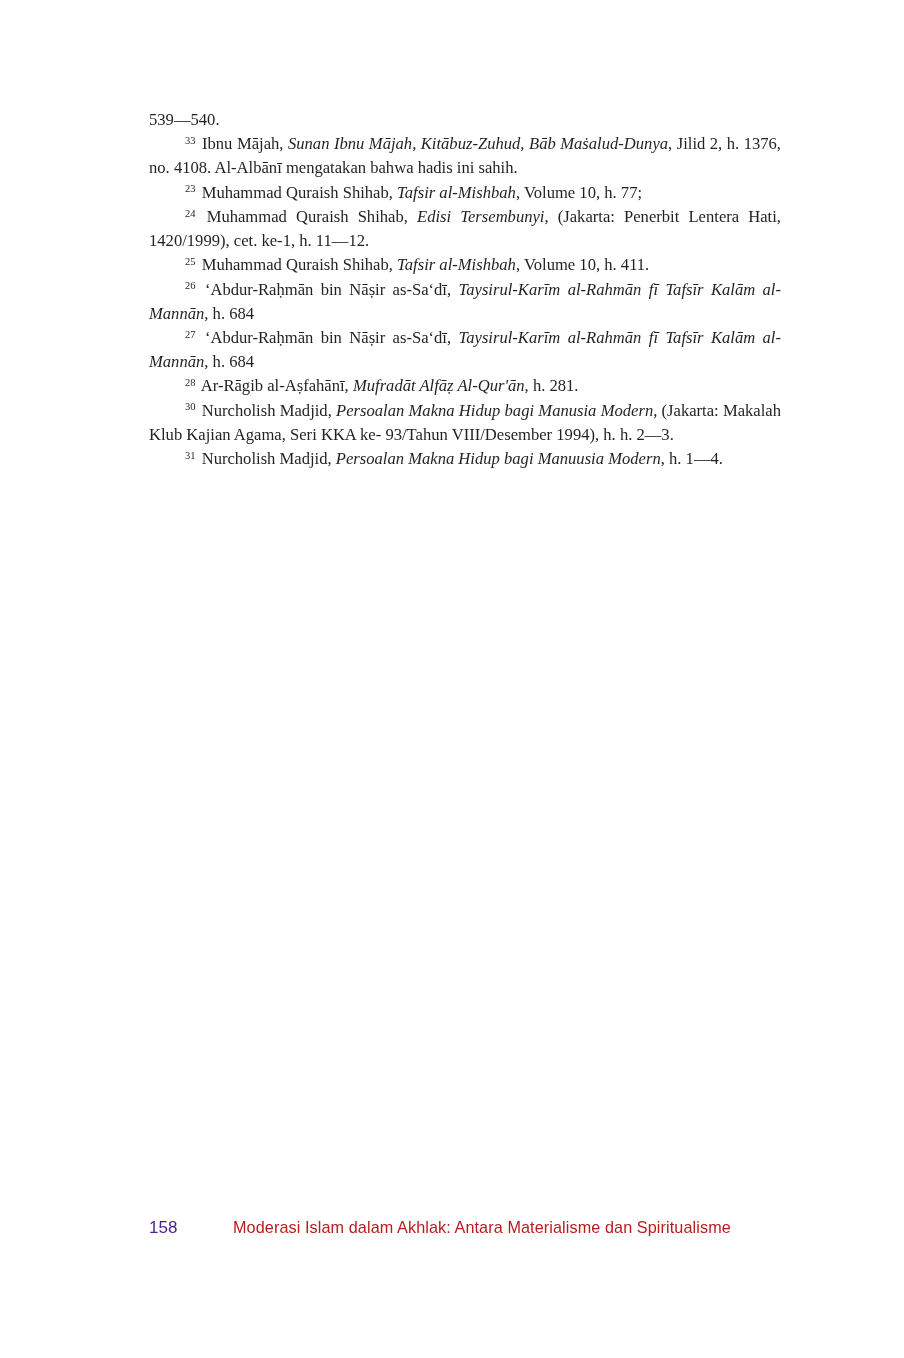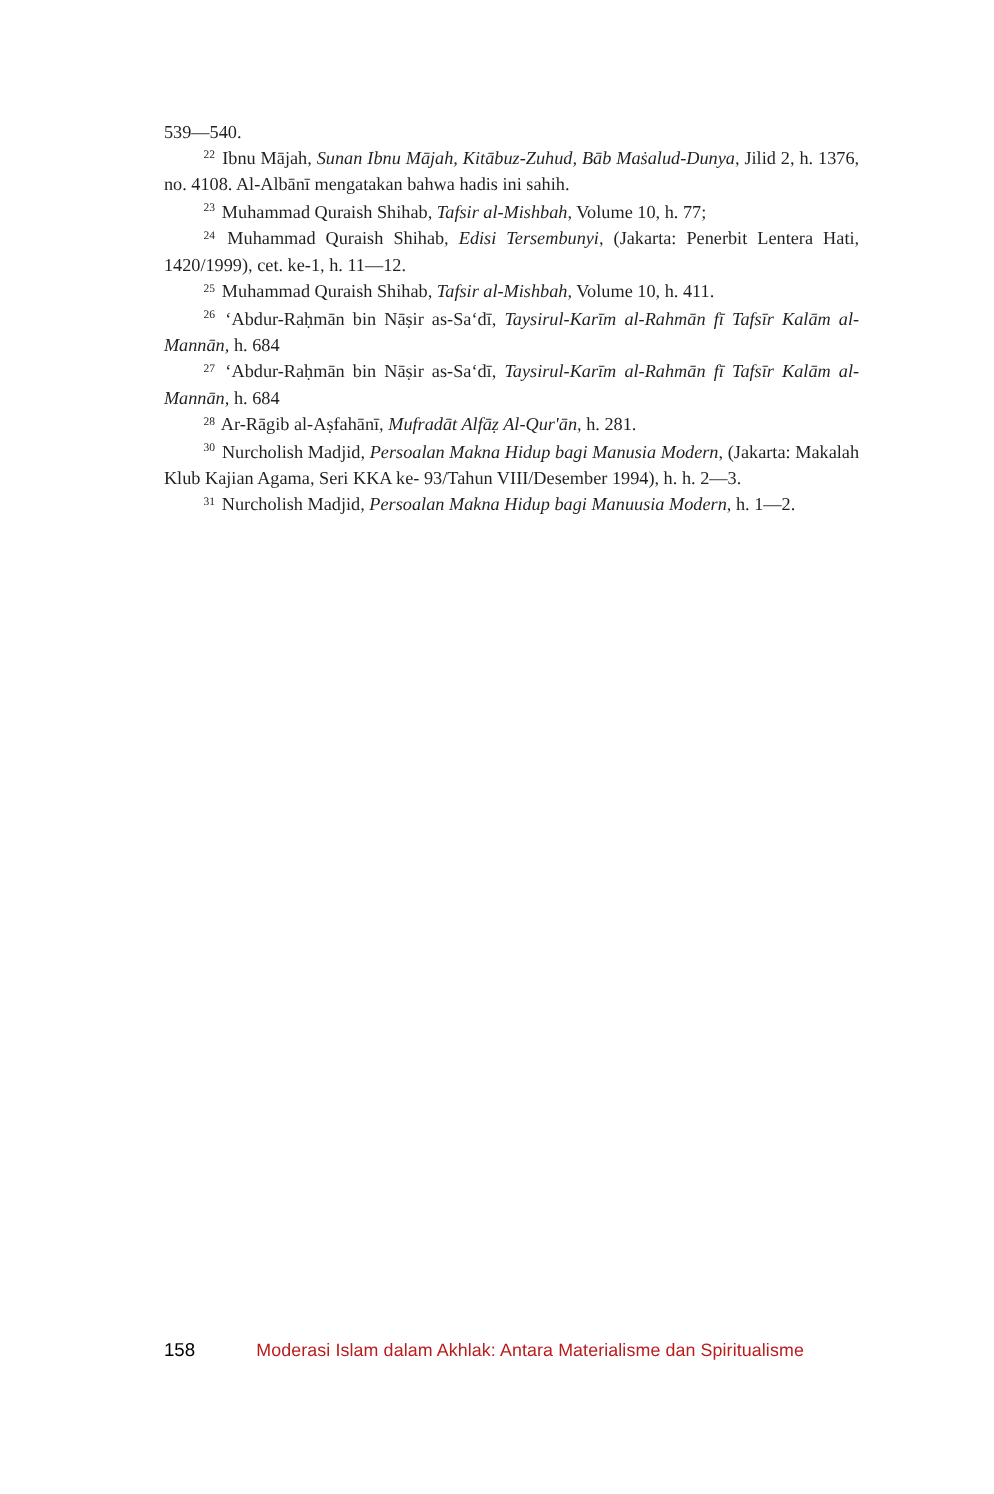--- a/index.html
+++ b/index.html
@@ -53,47 +53,47 @@
     position: absolute;
     left: 133px;
     top: 1218px;
     width: 640px;
     display: flex;
     align-items: baseline;
   }
   .folio {
     font-family: "Liberation Sans", sans-serif;
     font-size: 17px;
-    color: #000000;
+    color: #4c1d95;
     width: 84px;
     letter-spacing: 0px;
   }
   .runhead {
     font-family: "Liberation Sans", sans-serif;
     font-size: 16.2px;
     color: #b91c1c;
     letter-spacing: 0.1px;
   }
 </style>
 </head>
 <body>
 
 <div class="page">
 
   <div class="notes">
       <p class="note"><span>539—540.</span></p>
-      <p class="note indented"><sup>22</sup><span> Ibnu Mājah, </span><span class="it">Sunan Ibnu Mājah, Kitābuz-Zuhud, Bāb Maṡalud-Dunya</span><span>, Jilid 2, h. 1376, no. 4108. Al-Albānī mengatakan bahwa hadis ini sahih.</span></p>
+      <p class="note indented"><sup>33</sup><span> Ibnu Mājah, </span><span class="it">Sunan Ibnu Mājah, Kitābuz-Zuhud, Bāb Maṡalud-Dunya</span><span>, Jilid 2, h. 1376, no. 4108. Al-Albānī mengatakan bahwa hadis ini sahih.</span></p>
       <p class="note indented"><sup>23</sup><span> Muhammad Quraish Shihab, </span><span class="it">Tafsir al-Mishbah</span><span>, Volume 10, h. 77;</span></p>
       <p class="note indented"><sup>24</sup><span> Muhammad Quraish Shihab, </span><span class="it">Edisi Tersembunyi</span><span>, (Jakarta: Penerbit Lentera Hati, 1420/1999), cet. ke-1, h. 11—12.</span></p>
       <p class="note indented"><sup>25</sup><span> Muhammad Quraish Shihab, </span><span class="it">Tafsir al-Mishbah</span><span>, Volume 10, h. 411.</span></p>
       <p class="note indented"><sup>26</sup><span> ‘Abdur-Raḥmān bin Nāṣir as-Sa‘dī, </span><span class="it">Taysirul-Karīm al-Rahmān fī Tafsīr Kalām al-Mannān,</span><span> h. 684</span></p>
       <p class="note indented"><sup>27</sup><span> ‘Abdur-Raḥmān bin Nāṣir as-Sa‘dī, </span><span class="it">Taysirul-Karīm al-Rahmān fī Tafsīr Kalām al-Mannān,</span><span> h. 684</span></p>
       <p class="note indented"><sup>28</sup><span> Ar-Rāgib al-Aṣfahānī, </span><span class="it">Mufradāt Alfāẓ Al-Qur'ān</span><span>, h. 281.</span></p>
       <p class="note indented"><sup>30</sup><span> Nurcholish Madjid, </span><span class="it">Persoalan Makna Hidup bagi Manusia Modern</span><span>, (Jakarta: Makalah Klub Kajian Agama, Seri KKA ke- 93/Tahun VIII/Desember 1994), h. h. 2—3.</span></p>
-      <p class="note indented"><sup>31</sup><span> Nurcholish Madjid, </span><span class="it">Persoalan Makna Hidup bagi Manuusia Modern</span><span>, h. 1—2.</span></p>
+      <p class="note indented"><sup>31</sup><span> Nurcholish Madjid, </span><span class="it">Persoalan Makna Hidup bagi Manuusia Modern</span><span>, h. 1—4.</span></p>
     </div>
 
   <div class="footer">
     <div class="folio">158</div>
     <div class="runhead">Moderasi Islam dalam Akhlak: Antara Materialisme dan Spiritualisme</div>
   </div>
 
 </div>
 
 </body></html>

